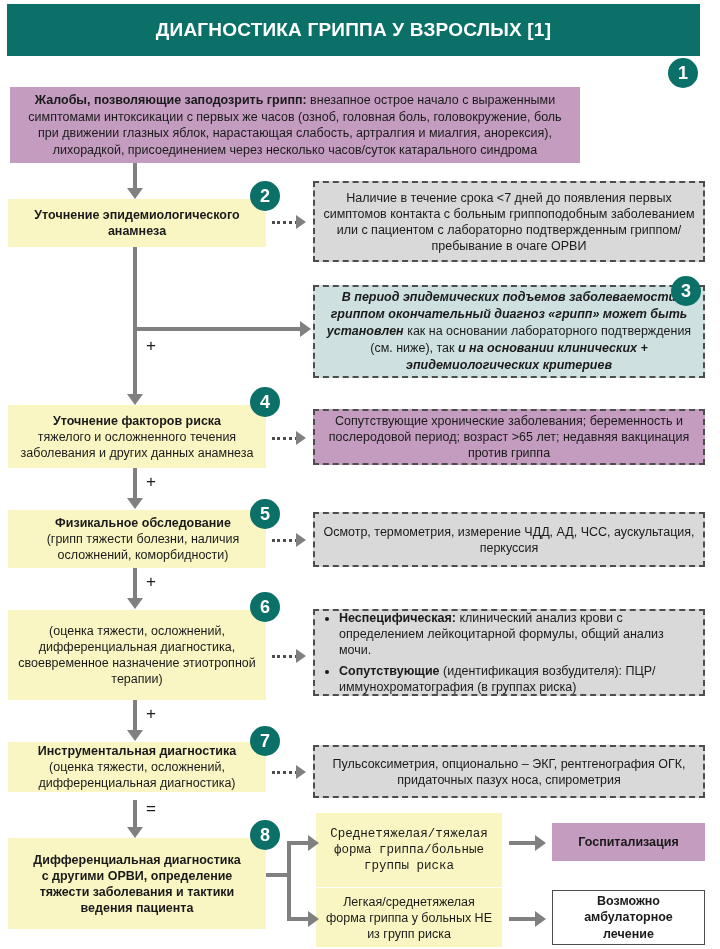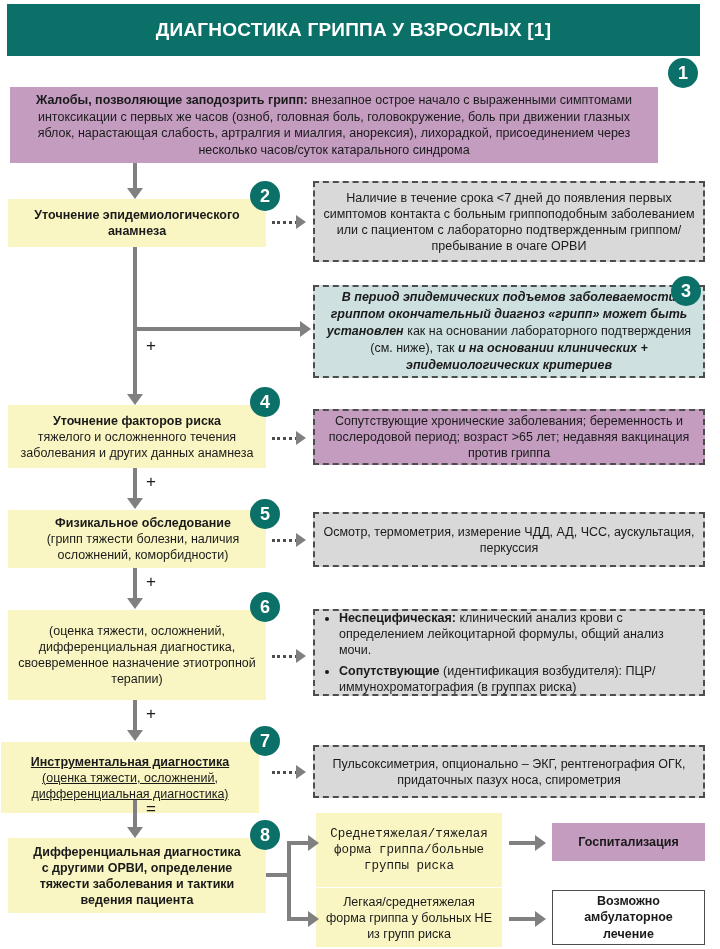--- a/index.html
+++ b/index.html
@@ -87,21 +87,21 @@
 </style>
 </head>
 <body>
 
 <div id="root">
 
   <div class="header">
     <div class="header-title">ДИАГНОСТИКА ГРИППА У ВЗРОСЛЫХ [1]</div>
   </div>
 
-  <div class="box purple" style="left:10px;top:87px;width:648px;height:76px;">
+  <div class="box purple" style="left:10px;top:87px;width:570px;height:76px;">
     <div class="inner" style="font-size:12.5px;line-height:1.32;padding:0 18px;">
       <b>Жалобы, позволяющие заподозрить грипп:</b><span> внезапное острое начало с выраженными симптомами интоксикации с первых же часов (озноб, головная боль, головокружение, боль при движении глазных яблок, нарастающая слабость, артралгия и миалгия, анорексия), лихорадкой, присоединением через несколько часов/суток катарального синдрома</span>
     </div>
   </div>
   <div class="badge" style="left:668px;top:58px;">1</div>
 
   <div class="vline" style="left:133px;top:163px;height:28px;"></div>
   <div class="arrow-down" style="left:127px;top:188px;"></div>
 
   <div class="box left-box" style="left:8px;top:199px;width:258px;height:48px;">
@@ -184,39 +184,39 @@
         <li><b>Неспецифическая:</b><span> клинический анализ крови с определением лейкоцитарной формулы, общий анализ мочи.</span></li>
         <li><b>Сопутствующие</b><span> (идентификация возбудителя): ПЦР/иммунохроматография (в группах риска)</span></li>
       </ul>
     </div>
   </div>
 
   <div class="vline" style="left:133px;top:700px;height:33px;"></div>
   <div class="plus" style="left:146px;top:705px;">+</div>
   <div class="arrow-down" style="left:127px;top:730px;"></div>
 
-  <div class="box left-box" style="left:1px;top:742px;width:258px;height:71px;text-decoration:underline;">
+  <div class="box left-box" style="left:8px;top:742px;width:258px;height:50px;">
     <div class="inner">
       <span class="left-title">Инструментальная диагностика</span>
       <span class="left-sub">(оценка тяжести, осложнений, дифференциальная диагностика)</span>
     </div>
   </div>
   <div class="badge" style="left:250px;top:726px;">7</div>
   <div class="dotline" style="left:272px;top:771px;width:26px;"></div>
   <div class="arrow-right-dark" style="left:296px;top:765px;"></div>
 
   <div class="box dashed grey" style="left:313px;top:745px;width:392px;height:53px;">
     <div class="inner right-text">Пульсоксиметрия, опционально – ЭКГ, рентгенография ОГК, придаточных пазух носа, спирометрия</div>
   </div>
 
   <div class="vline" style="left:133px;top:800px;height:30px;"></div>
   <div class="plus" style="left:146px;top:800px;">=</div>
   <div class="arrow-down" style="left:127px;top:827px;"></div>
 
-  <div class="box left-box" style="left:8px;top:838px;width:258px;height:75px;">
+  <div class="box left-box" style="left:8px;top:838px;width:258px;height:91px;">
     <div class="inner">
       <span class="left-title">Дифференциальная диагностика</span>
       <span class="left-title">с другими ОРВИ, определение</span>
       <span class="left-title">тяжести заболевания и тактики</span>
       <span class="left-title">ведения пациента</span>
     </div>
   </div>
   <div class="badge" style="left:250px;top:820px;">8</div>
 
   <div class="hline" style="left:266px;top:873px;width:24px;"></div>

